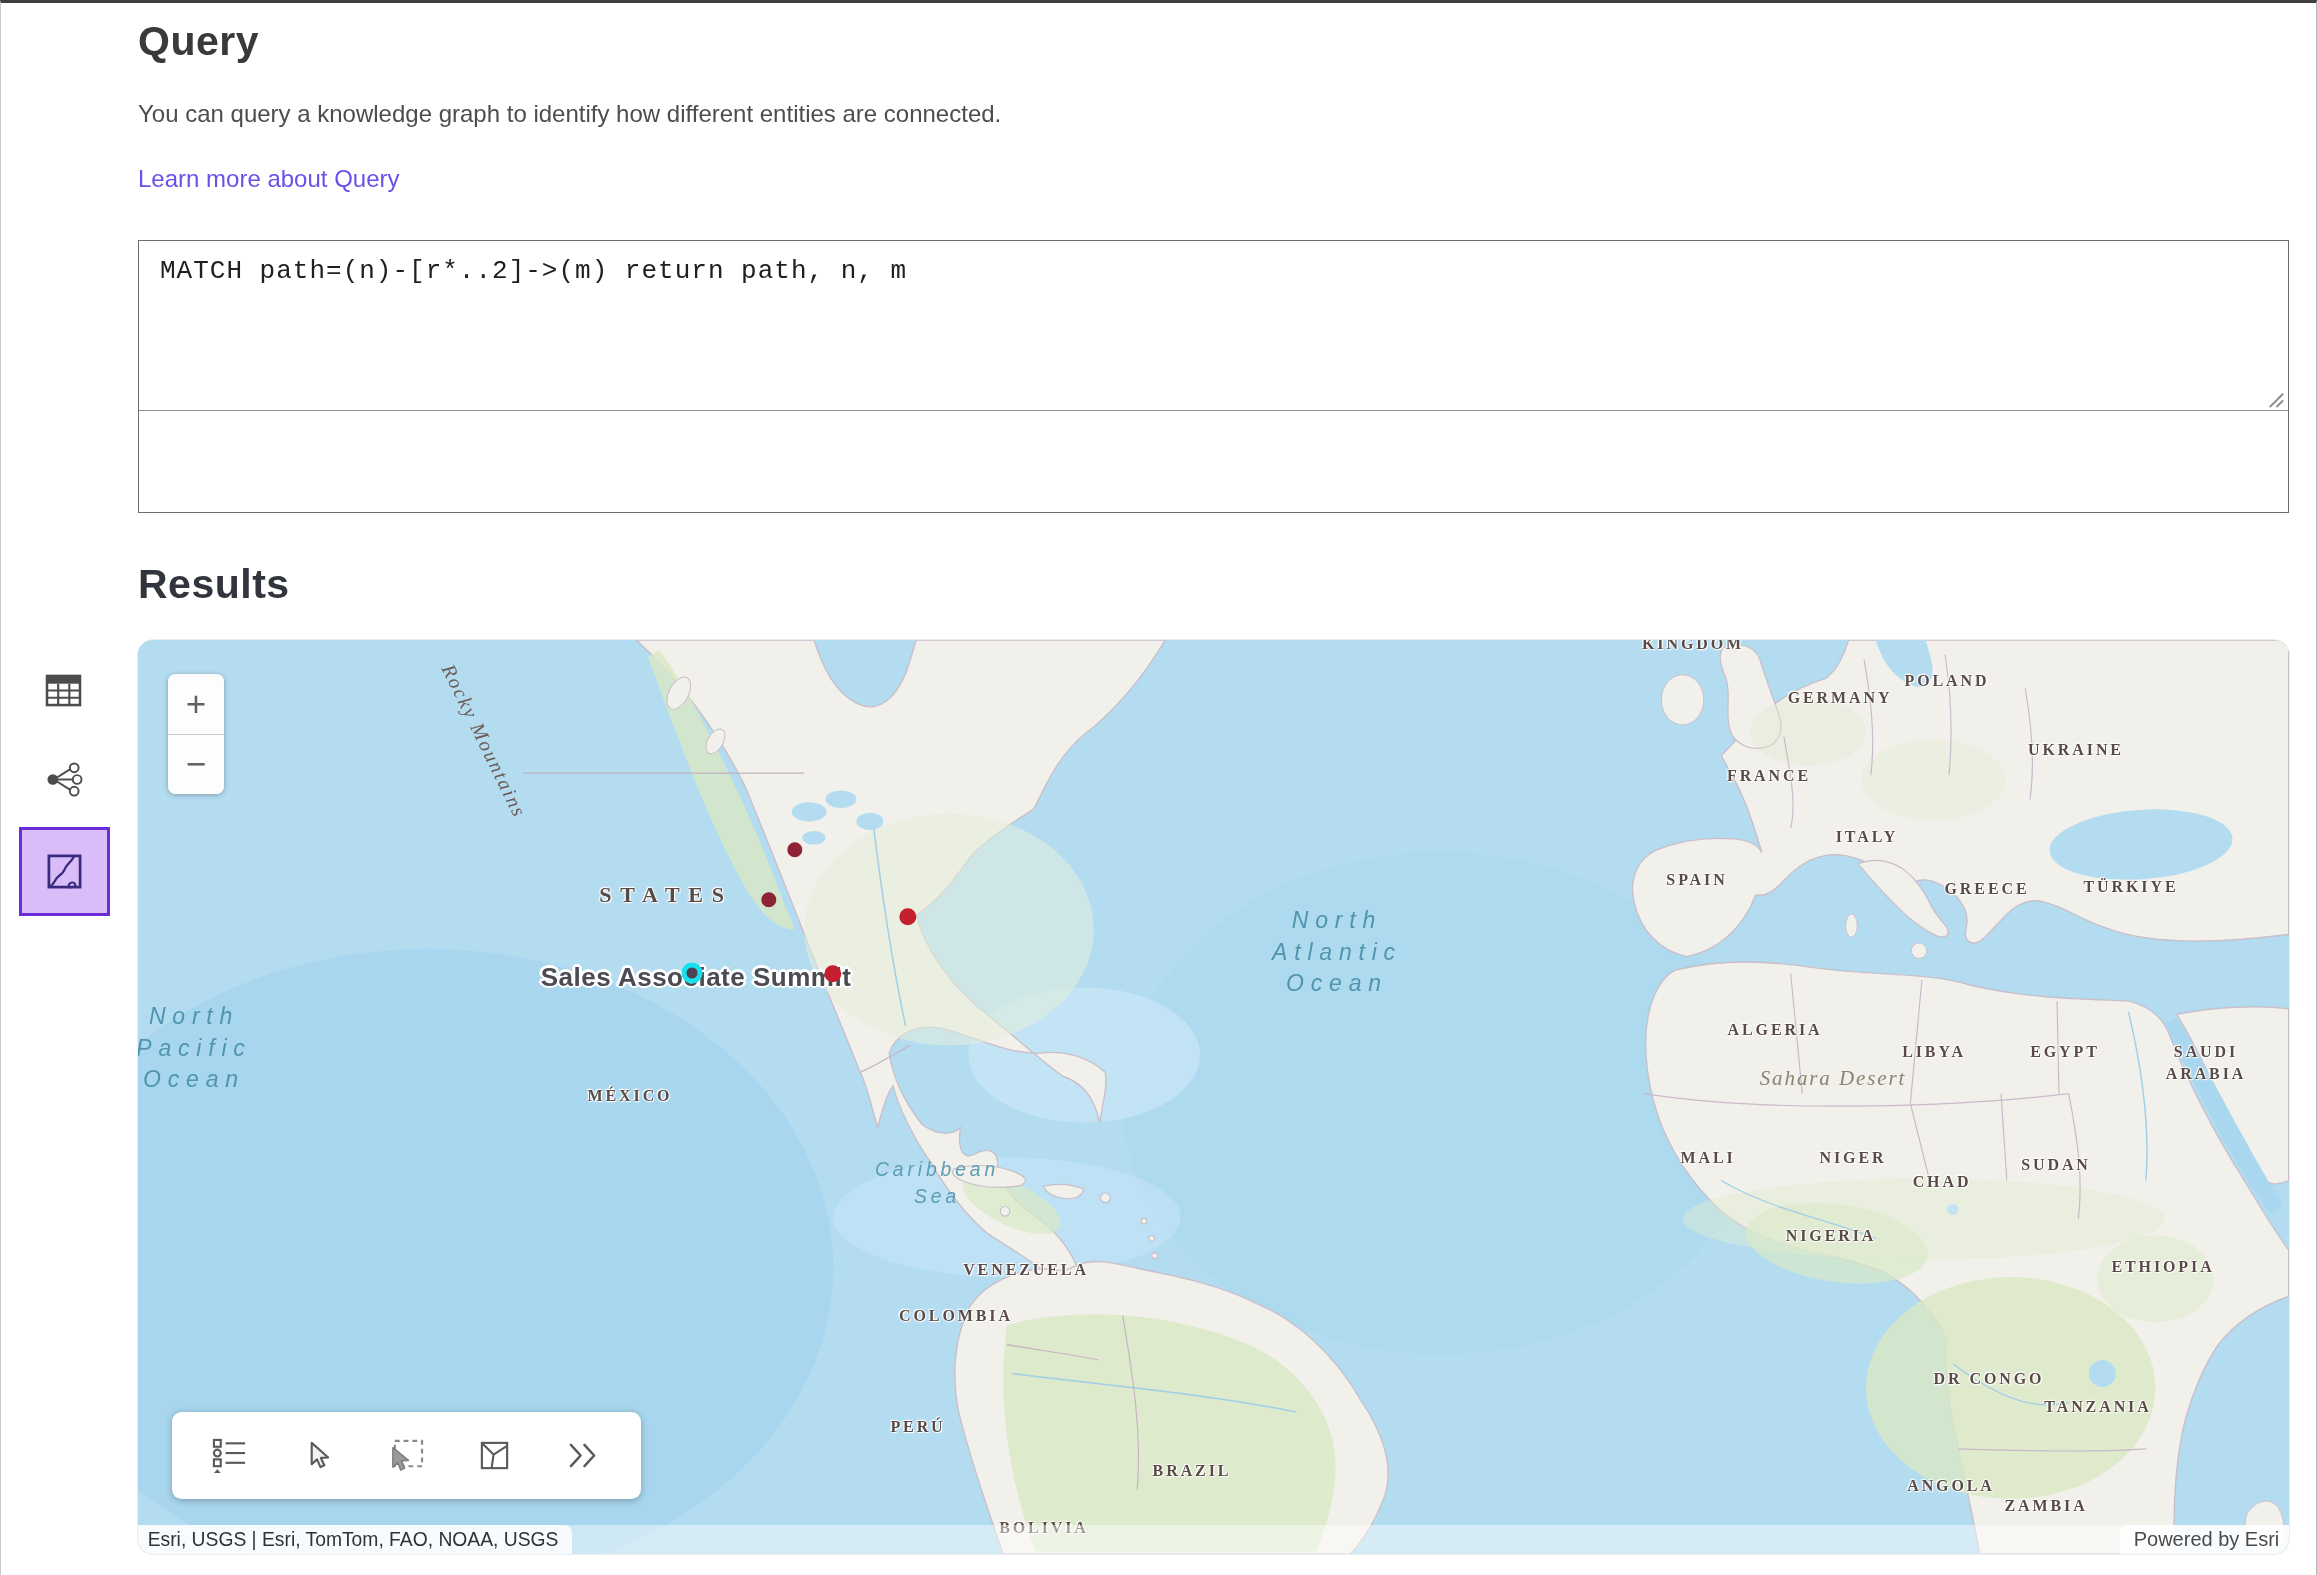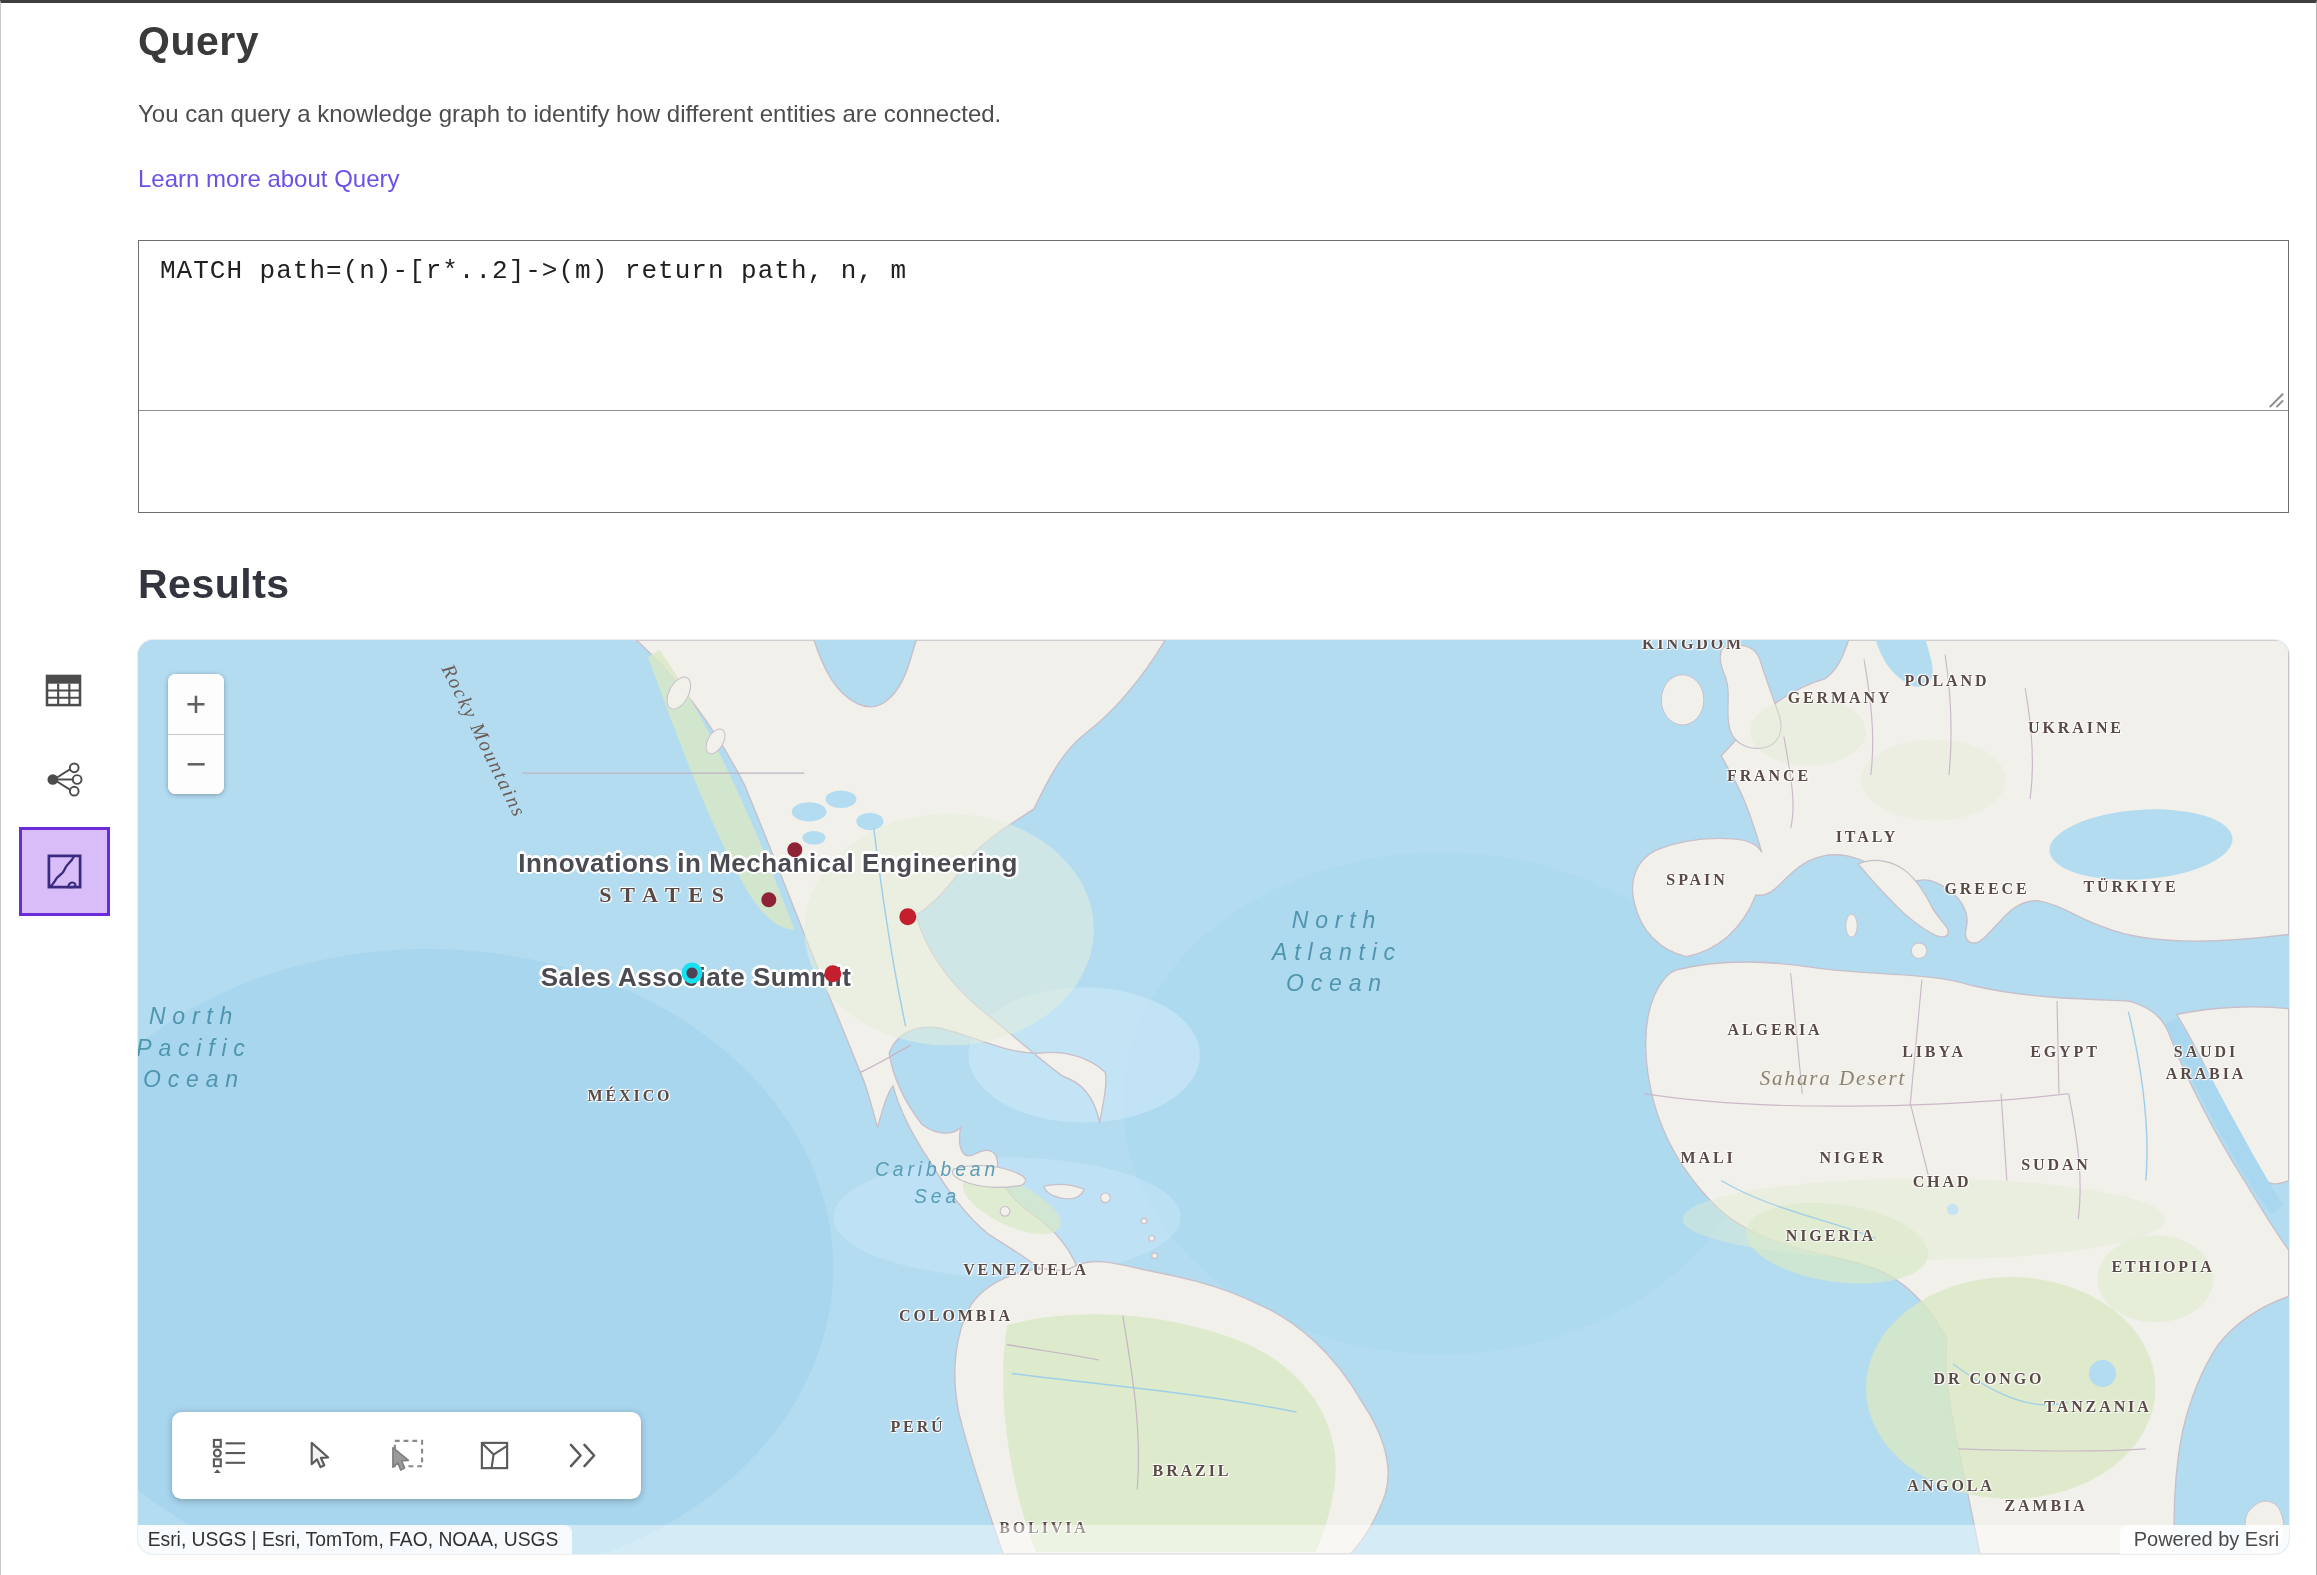--- a/index.html
+++ b/index.html
@@ -264,21 +264,21 @@
         </g>
         <path d="M 2062,385 C 2075,440 2085,500 2080,560" stroke="#9fcfe8" stroke-width="1.5" fill="none"></path>
         <path d="M 1640,560 C 1690,590 1750,600 1800,620" stroke="#9fcfe8" stroke-width="1.3" fill="none"></path>
         <path d="M 1880,750 C 1920,780 1960,800 2000,790" stroke="#9fcfe8" stroke-width="1.3" fill="none"></path>
       </g>
     </svg>
 
     <div class="geo-label" style="left:1555px;top:3.9px;">KINGDOM</div>
     <div class="geo-label" style="left:1809px;top:41px;">POLAND</div>
     <div class="geo-label" style="left:1702px;top:58px;">GERMANY</div>
-    <div class="geo-label" style="left:1938px;top:88px;text-align:right;">UKRAINE</div>
+    <div class="geo-label" style="left:1938px;top:110px;text-align:right;">UKRAINE</div>
     <div class="geo-label" style="left:1631px;top:136px;">FRANCE</div>
     <div class="geo-label" style="left:1729px;top:197px;">ITALY</div>
     <div class="geo-label" style="left:1559px;top:240px;">SPAIN</div>
     <div class="geo-label" style="left:1849px;top:249px;">GREECE</div>
     <div class="geo-label" style="left:1993px;top:247px;">TÜRKIYE</div>
     <div class="geo-label" style="left:1637px;top:390px;">ALGERIA</div>
     <div class="geo-label" style="left:1796px;top:412px;">LIBYA</div>
     <div class="geo-label" style="left:1927px;top:412px;">EGYPT</div>
     <div class="geo-label" style="left:2068px;top:423px;">SAUDI
 ARABIA</div>
@@ -304,21 +304,20 @@
 Pacific
 Ocean</div>
     <div class="sea-label" style="left:1199px;top:313px;">North
 Atlantic
 Ocean</div>
     <div class="sea-label sea-small" style="left:799px;top:544px;">Caribbean
 Sea</div>
     <div class="desert-label" style="left:1695px;top:438px;">Sahara Desert</div>
     <div class="mtn-label" style="left:346px;top:101px;">Rocky Mountains</div>
 
-    <div class="event-label" style="left:630px;top:223px;">Innovations in Mechanical Engineering</div>
     <div class="event-label" style="left:558px;top:307px;margin-top:30px;">Sales Associate Summit</div>
 
     <div class="map-point" style="left:657px;top:210px;width:15.4px;height:15.4px;background:#8e2335;"></div>
     <div class="map-point" style="left:631px;top:260px;width:15.4px;height:15.4px;background:#8e2335;"></div>
     <div class="map-point" style="left:770px;top:277px;width:17.4px;height:17.4px;background:#c41f2d;"></div>
     <div class="map-point" style="left:695px;top:334px;width:17.4px;height:17.4px;background:#c41f2d;"></div>
     <div class="map-point pt-sel" style="left:554px;top:333px;">
         <div class="inner"></div>
       </div>
 

